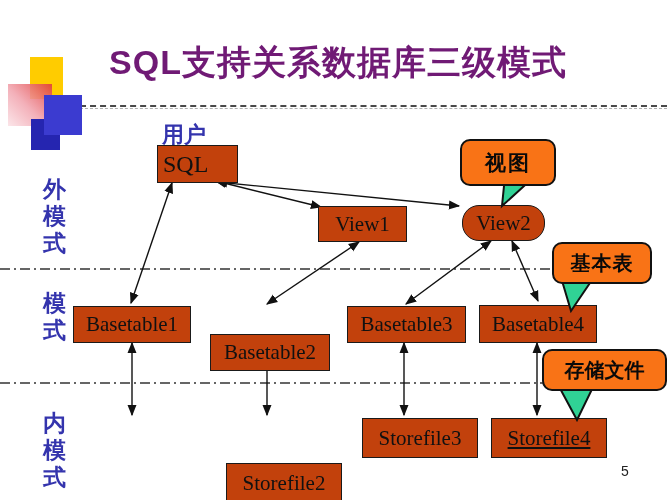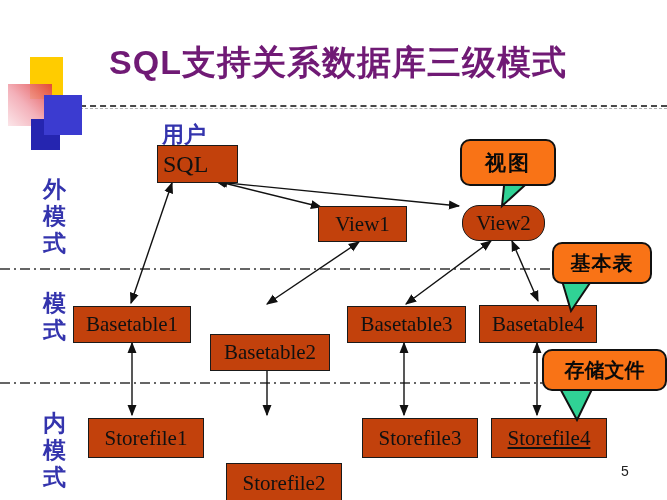--- a/index.html
+++ b/index.html
@@ -104,21 +104,20 @@
   <div class="blue-label lbl-vert lbl-schema">模式</div>
   <div class="blue-label lbl-vert lbl-internal">内模式</div>
 
   <div class="node n-sql">SQL</div>
   <div class="node n-view1">View1</div>
   <div class="node n-view2">View2</div>
   <div class="node n-b1">Basetable1</div>
   <div class="node n-b2">Basetable2</div>
   <div class="node n-b3">Basetable3</div>
   <div class="node n-b4">Basetable4</div>
-  <div class="node n-s1">Storefile1</div>
   <div class="node n-s2">Storefile2</div>
   <div class="node n-s3">Storefile3</div>
   <div class="node n-s4">Storefile4</div>
 
   <svg class="tail" style="left:495px;top:175px;" width="45" height="35">
     <polygon points="10,1 40,1 7,31" fill="#30d295" stroke="#111" stroke-width="2"></polygon>
   </svg>
   <svg class="tail" style="left:552px;top:270px;" width="50" height="45">
     <polygon points="8,4 44,4 19,41" fill="#30d295" stroke="#111" stroke-width="2"></polygon>
   </svg>

